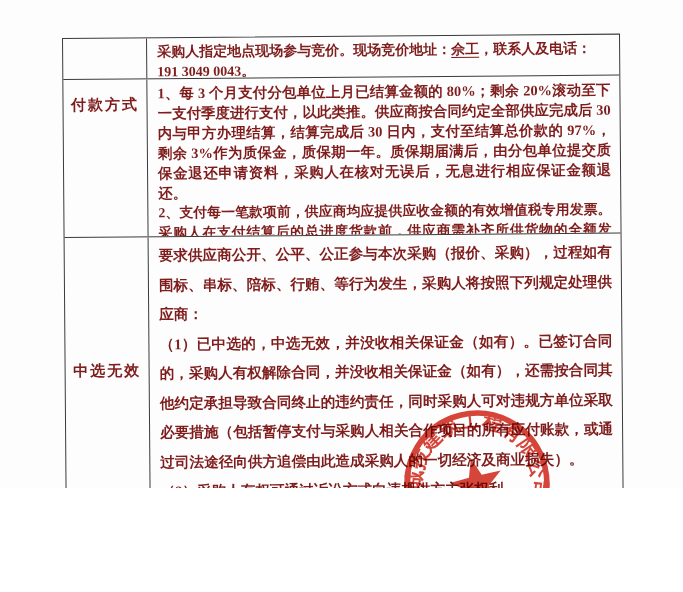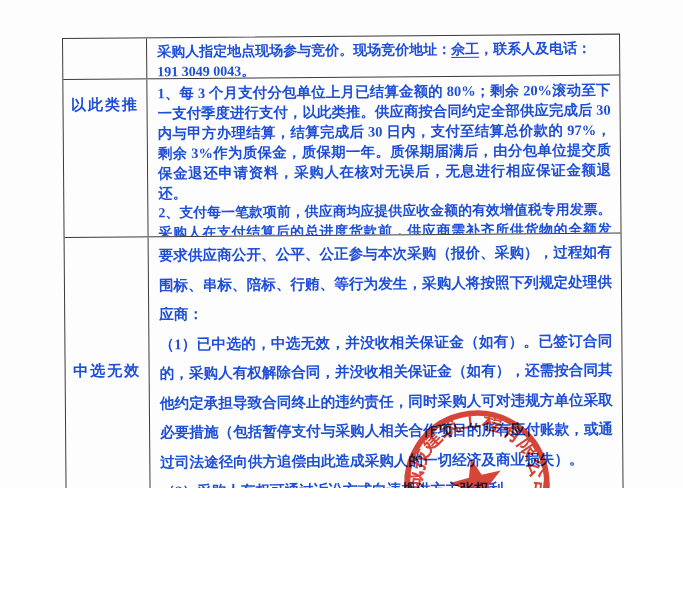--- a/index.html
+++ b/index.html
@@ -3,21 +3,21 @@
 <meta charset="utf-8">
 <style>
   html,body { margin:0; padding:0; }
   .page {
     position: relative;
     width: 683px;
     height: 488px;
     background: #fdfdfd;
     overflow: hidden;
     font-family: "Liberation Serif", "DejaVu Serif", serif;
-    color: #1d4ed8;
+    color: #7f1d1d;
   }
   .doc-table {
     position: absolute;
     left: 62px;
     top: 38px;
     width: 558px;
     border: 1.6px solid #3b3b3b;
     transform: rotate(-0.45deg);
     transform-origin: top left;
     box-sizing: border-box;
@@ -73,21 +73,21 @@
 
     <div class="t-row row-1">
       <div class="label-cell"></div>
       <div class="content-cell">
         <span>采购人指定地点现场参与竞价。现场竞价地址：</span><span class="u-seg">佘工</span><span>，联系人及电话：</span><span class="u-seg">191 3049 0043</span><span>。</span>
       </div>
     </div>
 
     <div class="t-row row-2">
       <div class="label-cell">
-        <span>以此类推</span>
+        <span>付款方式</span>
       </div>
       <div class="content-cell">
         <p class="para para-a">1、每 3 个月支付分包单位上月已结算金额的 80%；剩余 20%滚动至下一支付季度进行支付，以此类推。供应商按合同约定全部供应完成后 30 内与甲方办理结算，结算完成后 30 日内，支付至结算总价款的 97%，剩余 3%作为质保金，质保期一年。质保期届满后，由分包单位提交质保金退还申请资料，采购人在核对无误后，无息进行相应保证金额退还。</p>
         <p class="para para-b">2、支付每一笔款项前，供应商均应提供应收金额的有效增值税专用发票。采购人在支付结算后的总进度货款前，供应商需补齐所供货物的全额发票。否则，采购人有权拒绝支付货款，并不承担任何逾期支付责任。</p>
       </div>
     </div>
 
     <div class="t-row row-3">
       <div class="label-cell">
         <span>中选无效</span>

